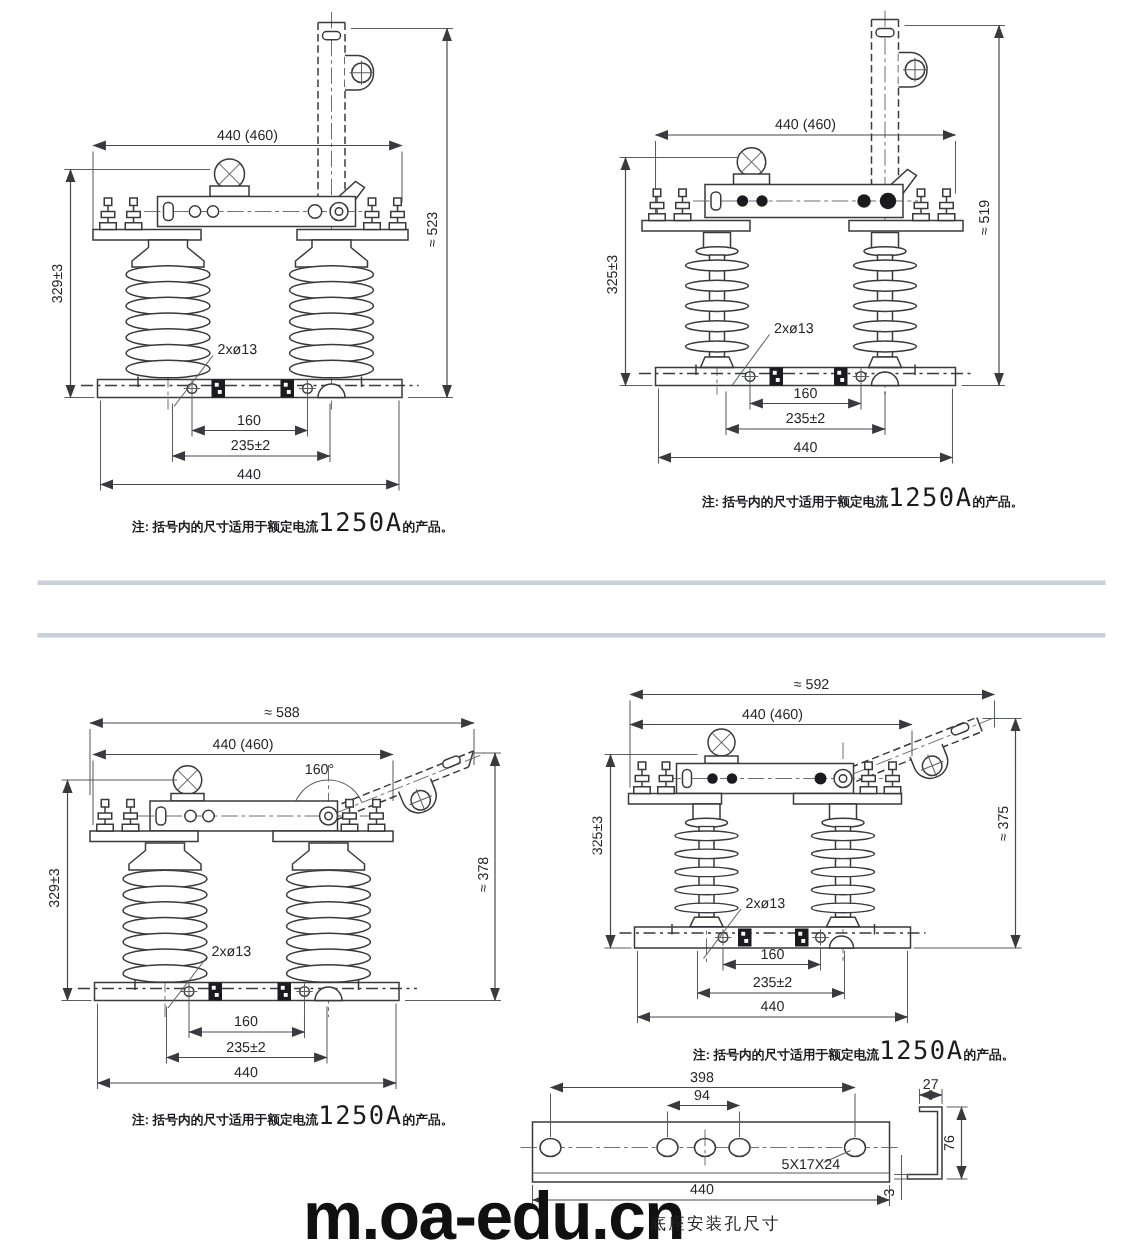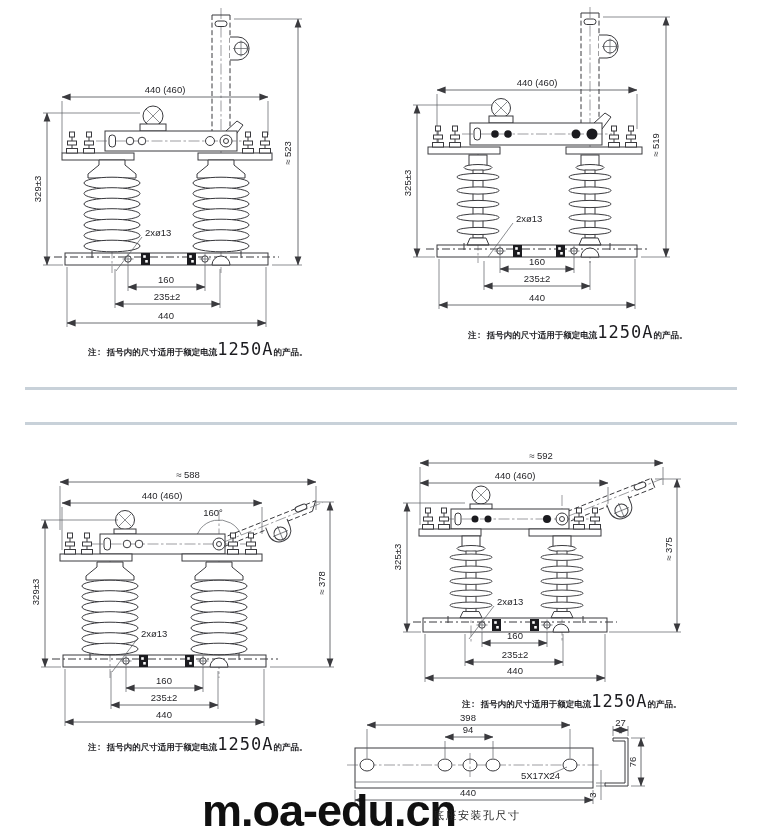--- a/index.html
+++ b/index.html
@@ -11,21 +11,21 @@
   .ln   { stroke:#3a3a3e; stroke-width:1; fill:none; }
   .lw   { stroke:#3a3a3e; stroke-width:1; fill:#ffffff; }
   .lb   { stroke:none; fill:#1b1b1f; }
   .thin { stroke:#5a5d62; stroke-width:0.7; fill:none; }
   .dim  { stroke:#46494e; stroke-width:0.8; fill:none; }
   .dash { stroke-dasharray:5 2.6; }
   .cl   { stroke:#5a5d62; stroke-width:0.6; fill:none; stroke-dasharray:11 2.5 2.5 2.5; }
   .phan { stroke:#3a3a3e; stroke-width:1; stroke-dasharray:8 3 2 3; fill:none; }
   .divider { position:absolute; left:25px; width:712px; height:2.5px; background:#c8d1d9; }
   .note { position:absolute; white-space:nowrap; color:#1c1c20; }
-  .note .np { font-size:8.5px; font-weight:bold;font-family:Liberation Mono, monospace; }
+  .note .np { font-size:8.5px; font-weight:bold; }
   .note .nc { font-size:17px; font-family:"DejaVu Sans Mono",monospace; letter-spacing:1px; }
   .caption { position:absolute; left:433px; top:808px; font-size:11px; color:#222;
              letter-spacing:1.5px; z-index:11; }
   .watermark { position:absolute; left:202px; top:788px; line-height:1;
                font-family:Liberation Sans, sans-serif; font-weight:bold;
                font-size:45px; letter-spacing:-1px; color:#101010; z-index:10; }
 </style>
 </head>
 <body>
 

